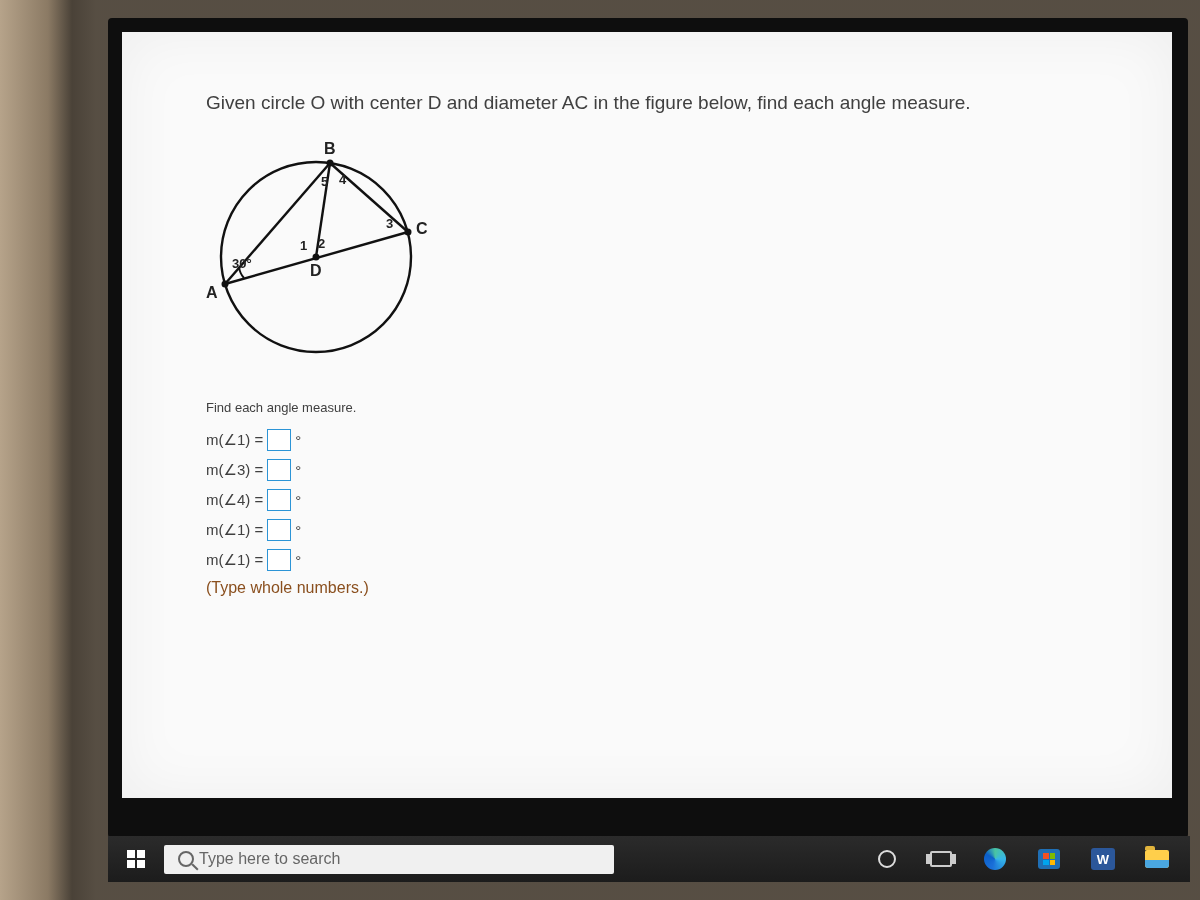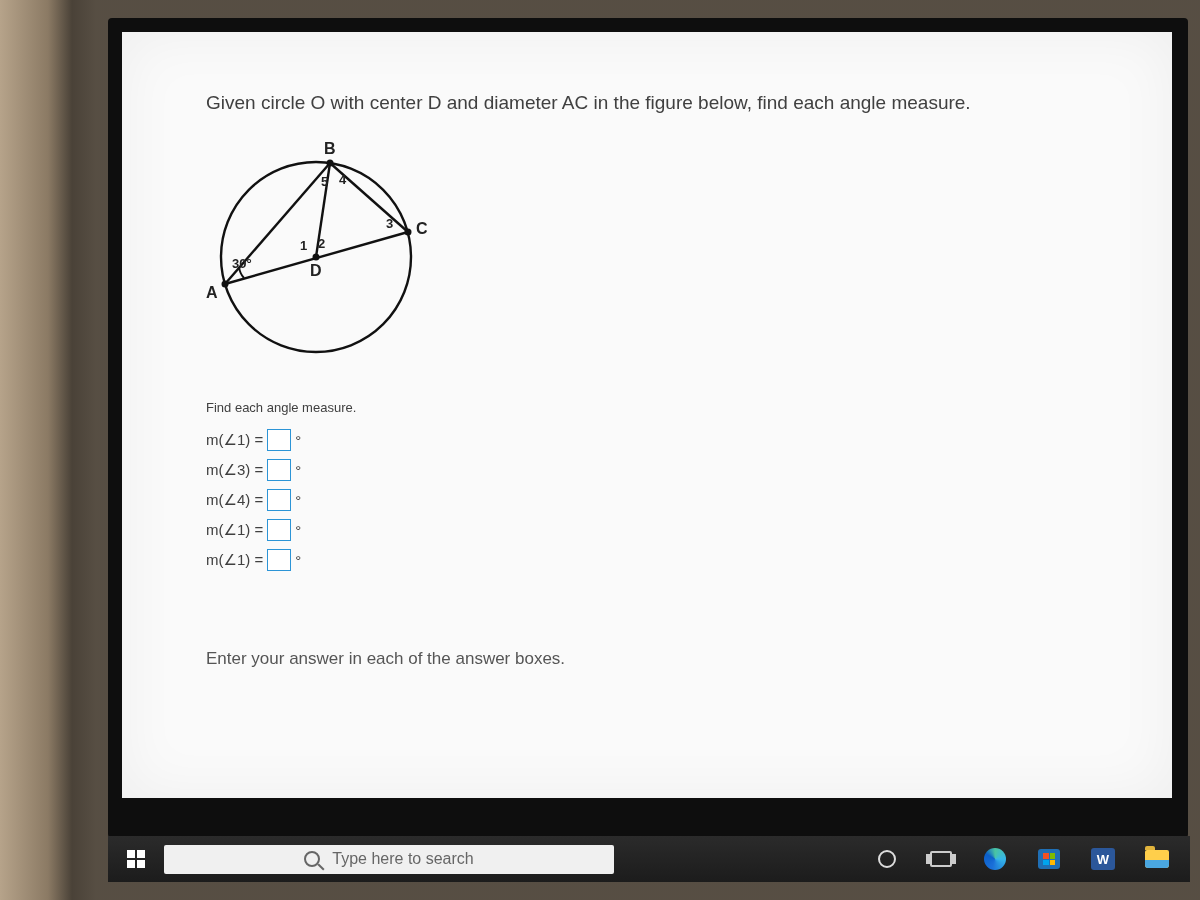--- a/index.html
+++ b/index.html
@@ -117,23 +117,22 @@
     gap: 2px;
   }
   .win-icon span { background: #fff; }
   .searchbox {
     flex: 0 0 450px;
     height: 29px;
     background: #f0f0f0;
     display: flex;
     align-items: center;
     padding: 0 14px;
-    gap: 12px;
+    gap: 5px;
     border-radius: 2px;
-    justify-content: center;
   }
   .search-icon {
     width: 16px; height: 16px;
     border: 2px solid #666;
     border-radius: 50%;
     position: relative;
   }
   .search-icon::after {
     content:'';
     position: absolute;
@@ -290,22 +289,22 @@
       <span>m(∠1) =</span>
       <span class="box"></span>
       <span>°</span>
     </div>
     <div class="answer-line">
       <span>m(∠1) =</span>
       <span class="box"></span>
       <span>°</span>
     </div>
 
-
-    <div class="footnote">Enter your answer in each of the answer boxes.</div>
+    <div class="hint">(Type whole numbers.)</div>
+
   </div>
 </div>
 
 <div class="taskbar">
   <div class="start">
     <div class="win-icon">
       <span></span>
         <span></span>
         <span></span>
         <span></span>

